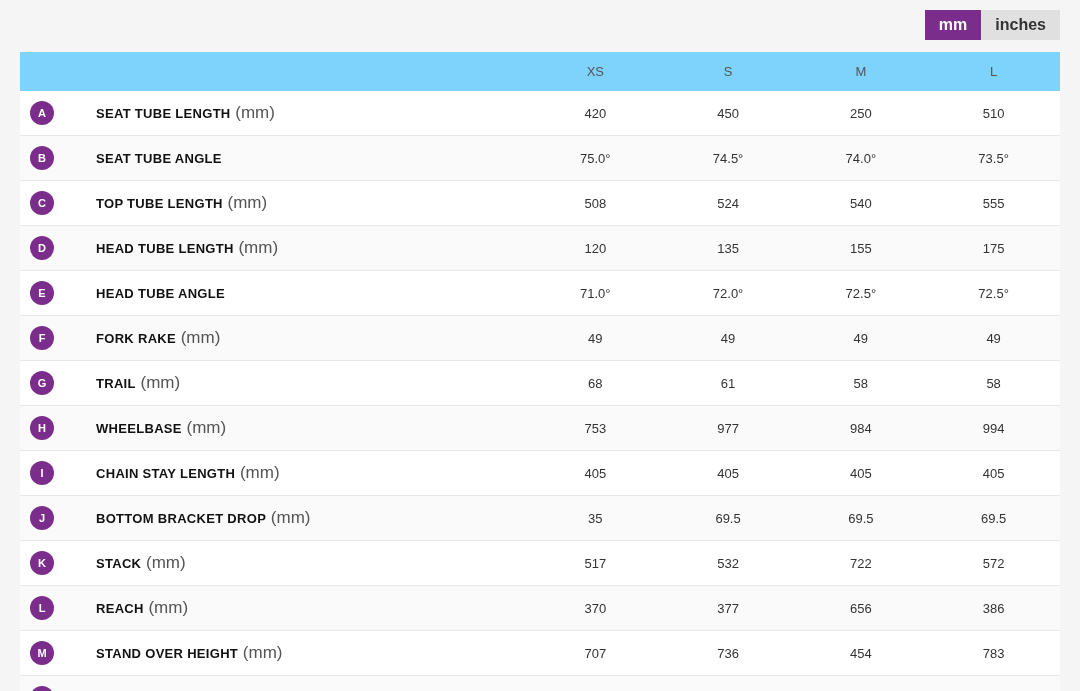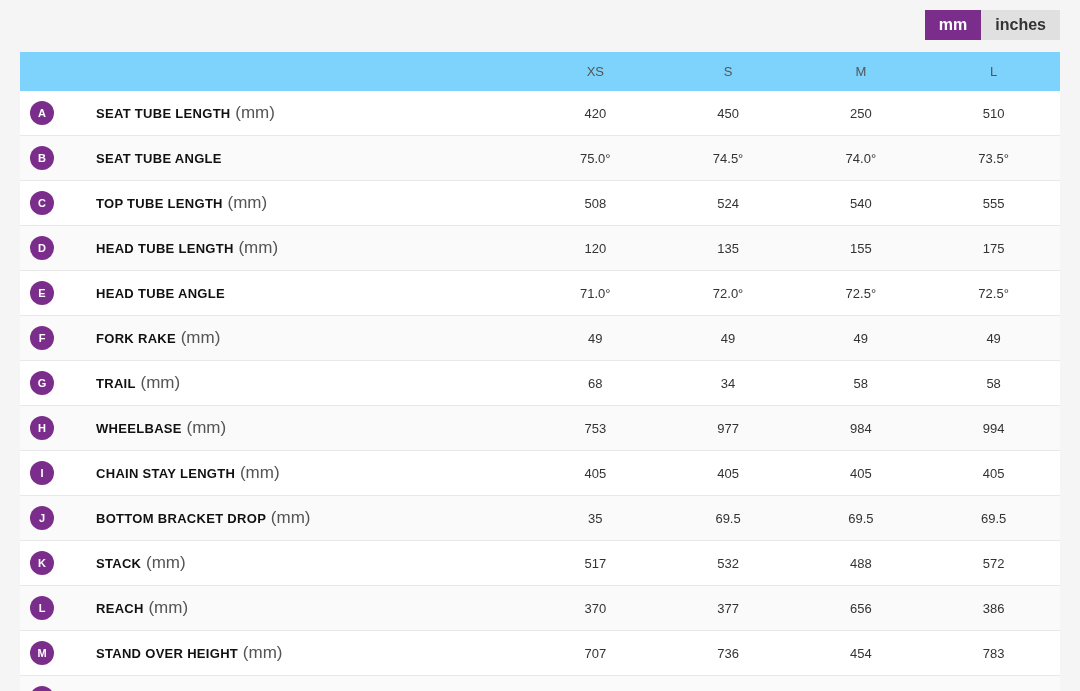--- a/index.html
+++ b/index.html
@@ -204,21 +204,21 @@
           <td>49</td>
         </tr>
         <tr>
           <td style="padding: 0px;">
             <div class="label-cell-wrapper">
               <div class="row-badge">G</div>
               <span><span class="row-label-text">TRAIL</span><span class="row-label-unit"> (mm)</span></span>
             </div>
           </td>
           <td>68</td>
-          <td>34</td>
+          <td>61</td>
           <td>58</td>
           <td>58</td>
         </tr>
         <tr>
           <td style="padding: 0px;">
             <div class="label-cell-wrapper">
               <div class="row-badge">H</div>
               <span><span class="row-label-text">WHEELBASE</span><span class="row-label-unit"> (mm)</span></span>
             </div>
           </td>
@@ -253,21 +253,21 @@
         </tr>
         <tr>
           <td style="padding: 0px;">
             <div class="label-cell-wrapper">
               <div class="row-badge">K</div>
               <span><span class="row-label-text">STACK</span><span class="row-label-unit"> (mm)</span></span>
             </div>
           </td>
           <td>517</td>
           <td>532</td>
-          <td>488</td>
+          <td>722</td>
           <td>572</td>
         </tr>
         <tr>
           <td style="padding: 0px;">
             <div class="label-cell-wrapper">
               <div class="row-badge">L</div>
               <span><span class="row-label-text">REACH</span><span class="row-label-unit"> (mm)</span></span>
             </div>
           </td>
           <td>370</td>

